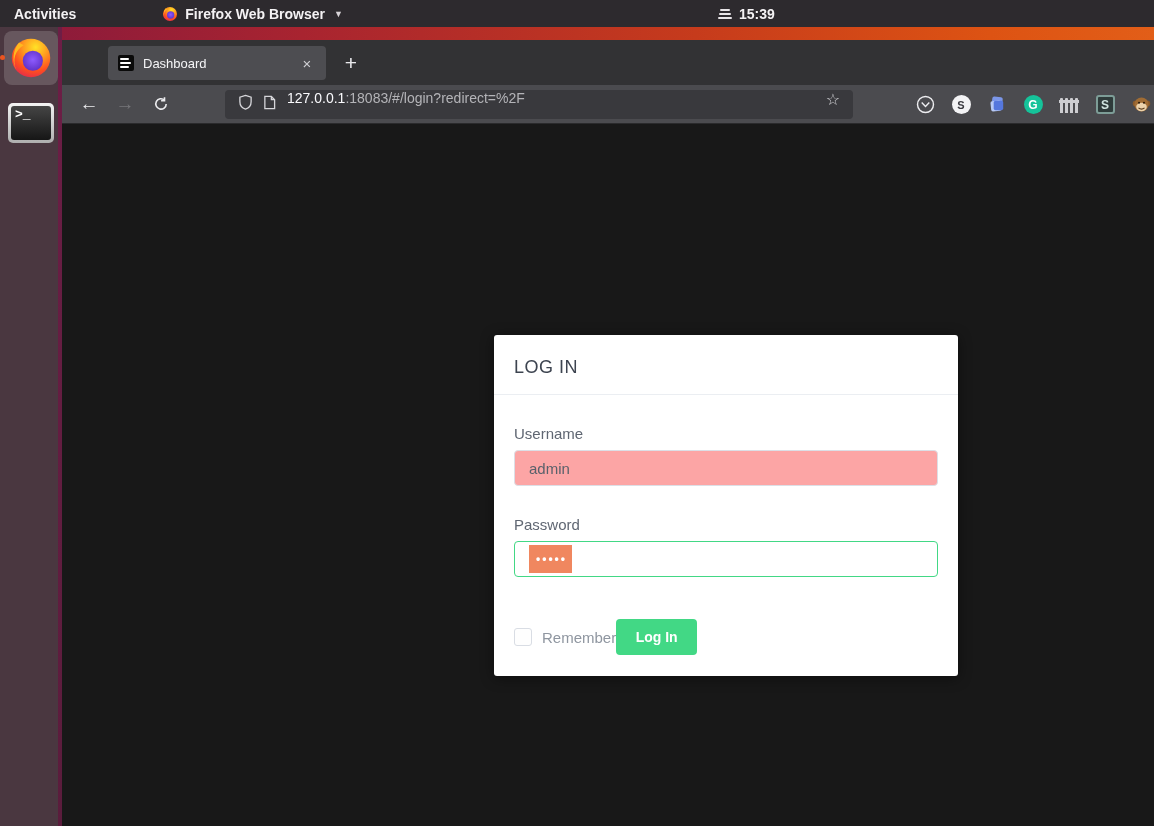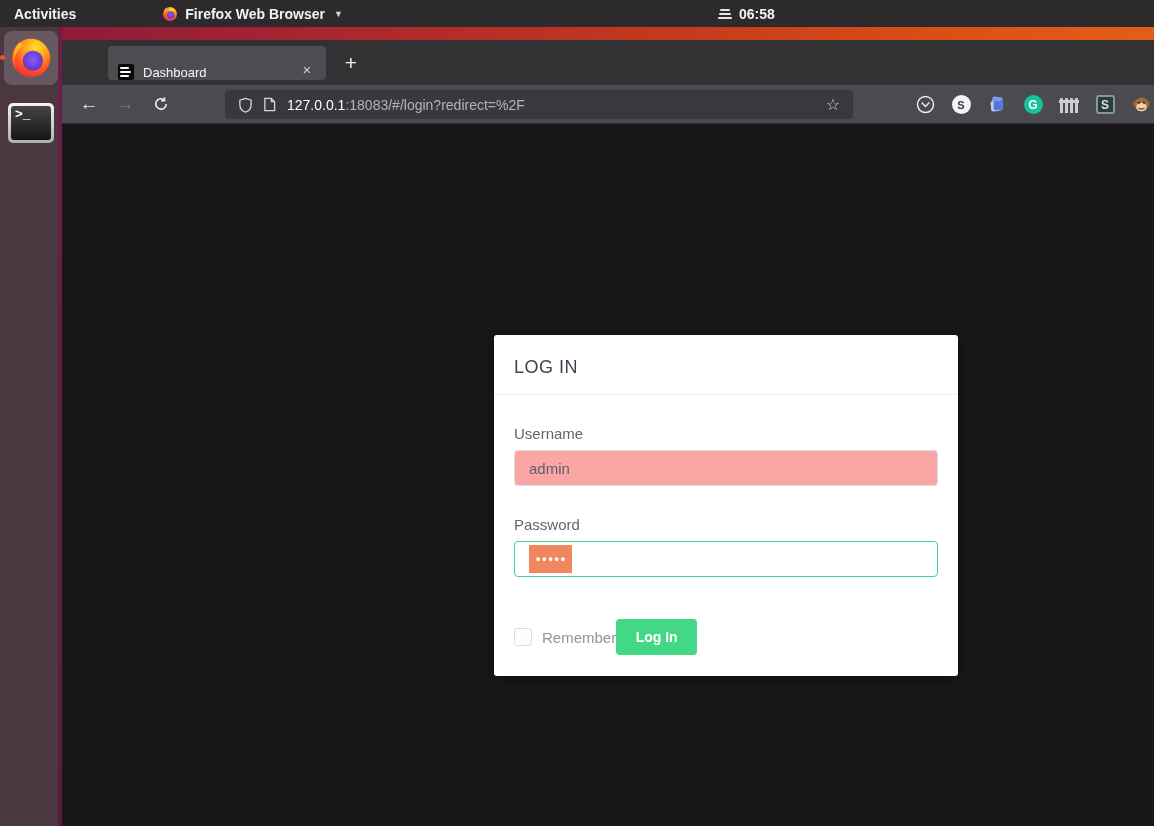--- a/index.html
+++ b/index.html
@@ -42,41 +42,41 @@
   .term-screen { flex:1; border-radius:3px; background:linear-gradient(180deg,#454545,#161616);
     color:#fff; font-family:"Liberation Mono", monospace; font-size:13px; font-weight:bold;
     padding:2px 0 0 4px; line-height:14px; }
 
   
   .window { position:absolute; left:62px; top:40px; width:1092px; height:786px;
     display:flex; flex-direction:column; background:#181818; }
 
   .tabbar { height:45px; background:#323234; display:flex; align-items:flex-end; flex:none; }
   .tab { margin:6px 0 5px 46px; width:218px; height:34px; background:#4d4d51; border-radius:4px;
-    display:flex; align-items:flex-end; padding:0 8px 0 10px; color:#f5f5f7; font-size:13px; }
+    display:flex; align-items:center; padding:0 8px 0 10px; color:#f5f5f7; font-size:13px; }
   .tab-favicon { width:16px; height:16px; background:#0a0a0a; border-radius:2px; flex:none;
     display:flex; flex-direction:column; justify-content:center; gap:2px; padding:0 2px; }
   .tab-favicon i { display:block; height:2px; background:#fff; border-radius:1px; }
   .tab-favicon i:nth-child(1){ width:9px; }
   .tab-favicon i:nth-child(2){ width:11px; }
   .tab-favicon i:nth-child(3){ width:9px; }
   .tab-title { margin-left:9px; flex:1; white-space:nowrap; overflow:hidden; }
   .tab-close { width:22px; height:22px; border-radius:3px; display:flex; align-items:center;
     justify-content:center; color:#cfcfd3; font-size:15px; }
   .newtab-btn { width:30px; height:30px; margin:0 0 7px 10px; border-radius:4px; display:flex;
     align-items:center; justify-content:center; color:#e9e9ec; font-size:21px; font-weight:300; }
 
   .navbar { height:39px; background:#4b4b4f; flex:none; position:relative;
     display:flex; align-items:center; border-bottom:1px solid #2a2a2c; }
   .nav-btn { width:28px; height:28px; margin-left:8px; display:flex; align-items:center;
     justify-content:center; color:#ededf0; font-size:19px; }
   .nav-btn:first-child { margin-left:13px; }
   .nav-btn.disabled { color:#77777b; }
   .urlbar { position:absolute; left:163px; top:5px; width:628px; height:29px; background:#39393d;
-    border-radius:4px; display:flex; align-items:center; padding:0 8px; }
+    border-radius:4px; display:flex; padding:0 8px; }
   .urlbar .icn { display:flex; align-items:center; justify-content:center; width:24px; height:24px; }
   .url-text { margin-left:6px; font-size:14px; color:#b4b4b8; white-space:nowrap; flex:1; }
   .url-text .host { color:#fbfbfe; }
   .bookmark-star { color:#d6d6da; font-size:16px; width:24px; text-align:center; }
   .ext-icons { position:absolute; left:853px; top:0; height:39px; display:flex;
     align-items:center; gap:16px; }
   .ext { width:20px; height:20px; display:flex; align-items:center; justify-content:center; }
   .ext-circle { width:19px; height:19px; border-radius:50%; display:flex; align-items:center;
     justify-content:center; font-size:11px; font-weight:bold; }
   .scircle { background:#f3f3f5; color:#3a3a40; }
@@ -142,21 +142,21 @@
       </span>
       <span>Firefox Web Browser</span>
       <span class="menu-arrow">▼</span>
     </div>
     <div class="clock">
       <span class="weekday-icon">
           <i></i>
           <i></i>
           <i></i>
         </span>
-      <span>06:58</span>
+      <span>15:39</span>
     </div>
   </div>
 
   <div class="wallpaper-strip"></div>
 
   <div class="dock">
     <div class="dock-tile active">
       <span class="running-dot"></span>
       <span>
         <svg width="44" height="44" viewBox="0 0 48 48">

